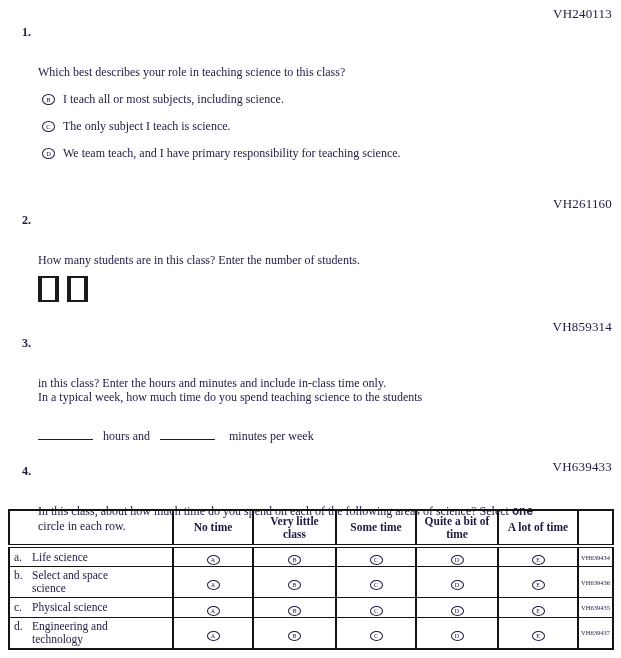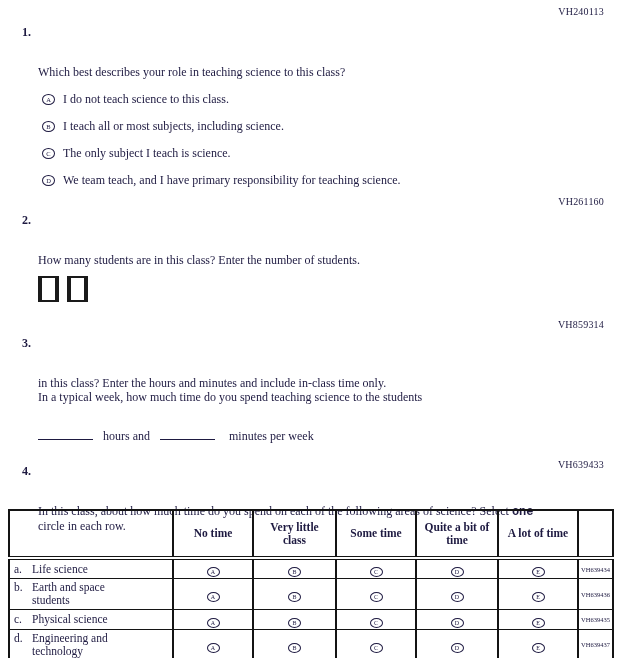--- a/index.html
+++ b/index.html
@@ -7,22 +7,22 @@
   .page {
     position:relative;
     width:621px; height:658px;
     background:#ffffff;
     font-family:"Liberation Serif", serif;
     color:#1e1a41;
     overflow:hidden;
   }
   .code {
     position:absolute;
-    right:17px;
-    font-size:10px;
+    right:9px;
+    font-size:13px;
     letter-spacing:0.2px;
     color:#1e1a41;
   }
   .section { position:absolute; left:22px; }
   .qline { display:flex; font-size:12px; line-height:14px; }
   .qnum { width:16px; font-weight:bold; flex:0 0 16px; }
   .qtext { flex:1;margin-top:40px; }
   .options { margin-left:20px; margin-top:13px; }
   .option { display:flex; align-items:center; margin-bottom:12px; }
   .bubble {
@@ -101,24 +101,20 @@
   <div class="code" style="top:319px">VH859314</div>
   <div class="code" style="top:459px">VH639433</div>
 
   <div class="section" style="top:25px; width:570px">
     <div class="qline">
       <span class="qnum">1.</span>
       <span class="qtext">Which best describes your role in teaching science to this class?</span>
     </div>
     <div class="options">
       <div class="option">
-        <span class="bubble">A</span>
-        <span class="opt-text">I do not teach science to this class.</span>
-      </div>
-      <div class="option">
         <span class="bubble">B</span>
         <span class="opt-text">I teach all or most subjects, including science.</span>
       </div>
       <div class="option">
         <span class="bubble">C</span>
         <span class="opt-text">The only subject I teach is science.</span>
       </div>
       <div class="option">
         <span class="bubble">D</span>
         <span class="opt-text">We team teach, and I have primary responsibility for teaching science.</span>
@@ -161,21 +157,21 @@
     <colgroup>
       <col style="width:164px">
         <col style="width:80px">
         <col style="width:83px">
         <col style="width:80px">
         <col style="width:82px">
         <col style="width:80px">
         <col style="width:35px">
     </colgroup>
     <thead>
-      <tr style="height:48px">
+      <tr style="height:36px">
         <th></th>
         <th>No time</th>
         <th>Very little class</th>
         <th>Some time</th>
         <th>Quite a bit of time</th>
         <th>A lot of time</th>
         <th></th>
       </tr>
     </thead>
     <tbody>
@@ -190,21 +186,21 @@
         <td class="bubble-cell"><span class="bubble">B</span></td>
         <td class="bubble-cell"><span class="bubble">C</span></td>
         <td class="bubble-cell"><span class="bubble">D</span></td>
         <td class="bubble-cell"><span class="bubble">E</span></td>
         <td class="code-cell">VH639434</td>
       </tr>
       <tr style="height:31px">
         <td class="label-cell">
           <div class="label-inner">
               <span class="row-letter">b.</span>
-              <span class="row-label" style="max-width:100px">Earth and space students</span>
+              <span class="row-label" style="max-width:100px">Select and space science</span>
             </div>
         </td>
         <td class="bubble-cell"><span class="bubble">A</span></td>
         <td class="bubble-cell"><span class="bubble">B</span></td>
         <td class="bubble-cell"><span class="bubble">C</span></td>
         <td class="bubble-cell"><span class="bubble">D</span></td>
         <td class="bubble-cell"><span class="bubble">E</span></td>
         <td class="code-cell">VH639436</td>
       </tr>
       <tr style="height:20px">

